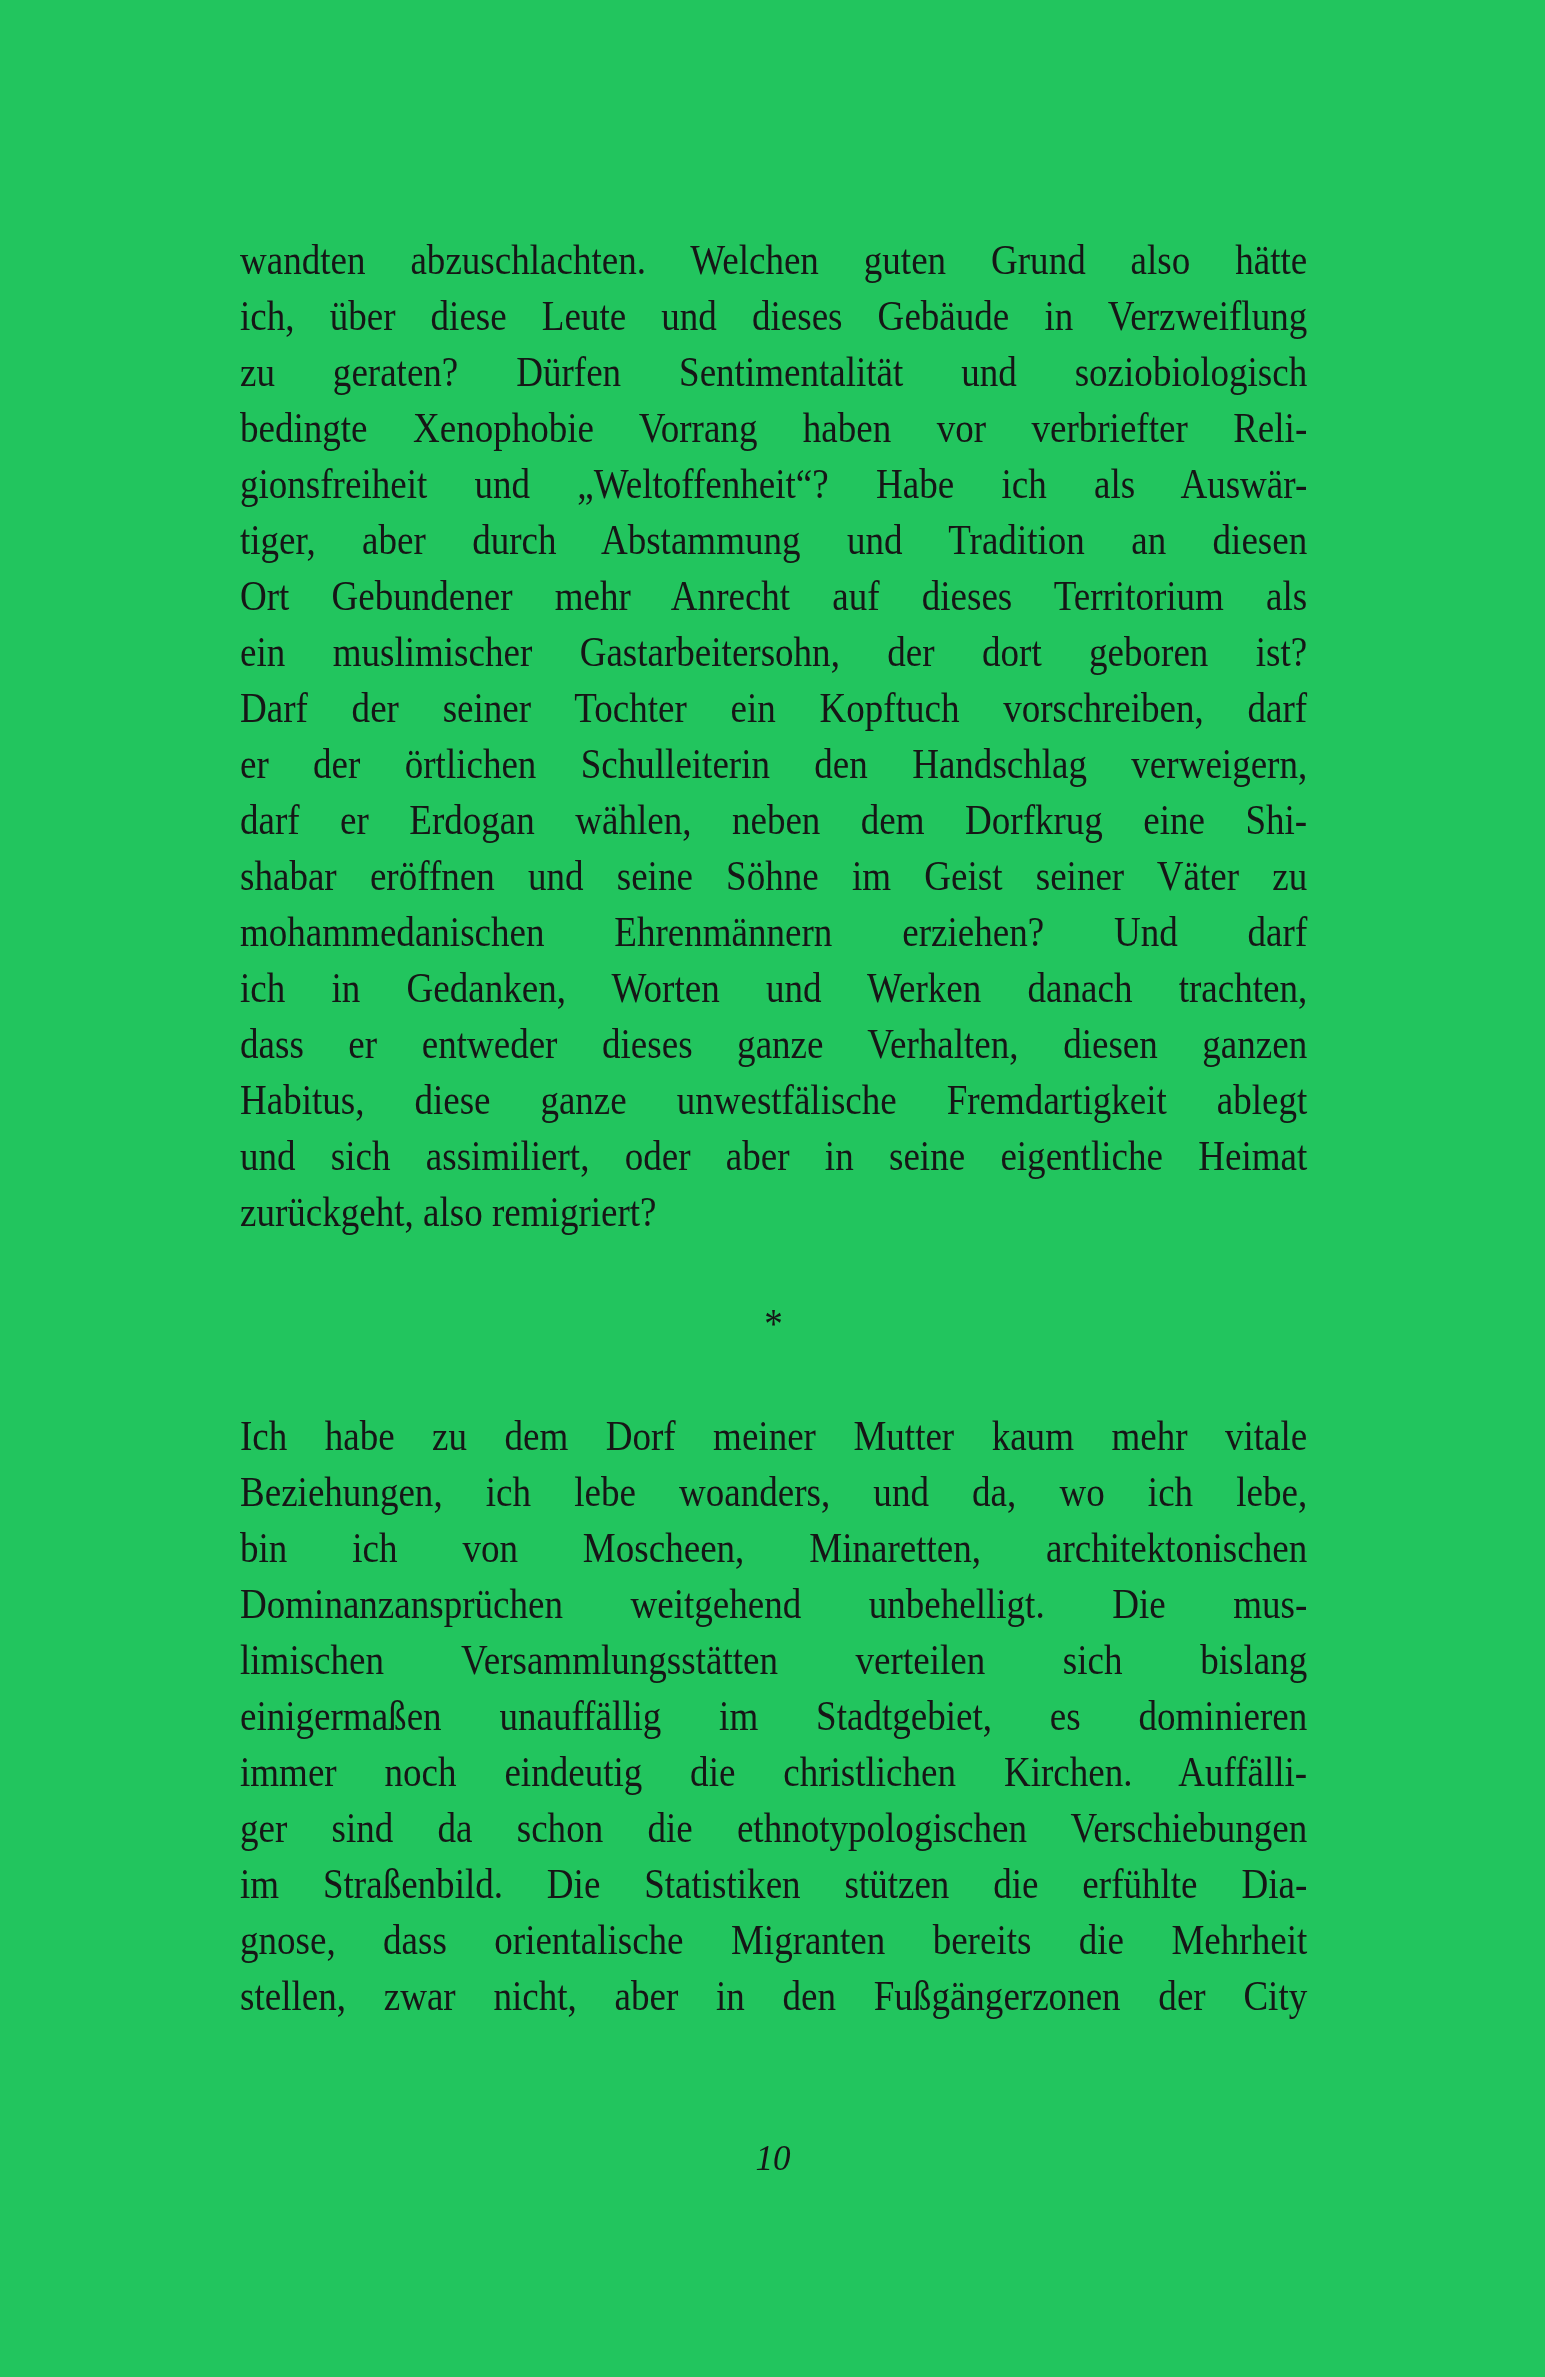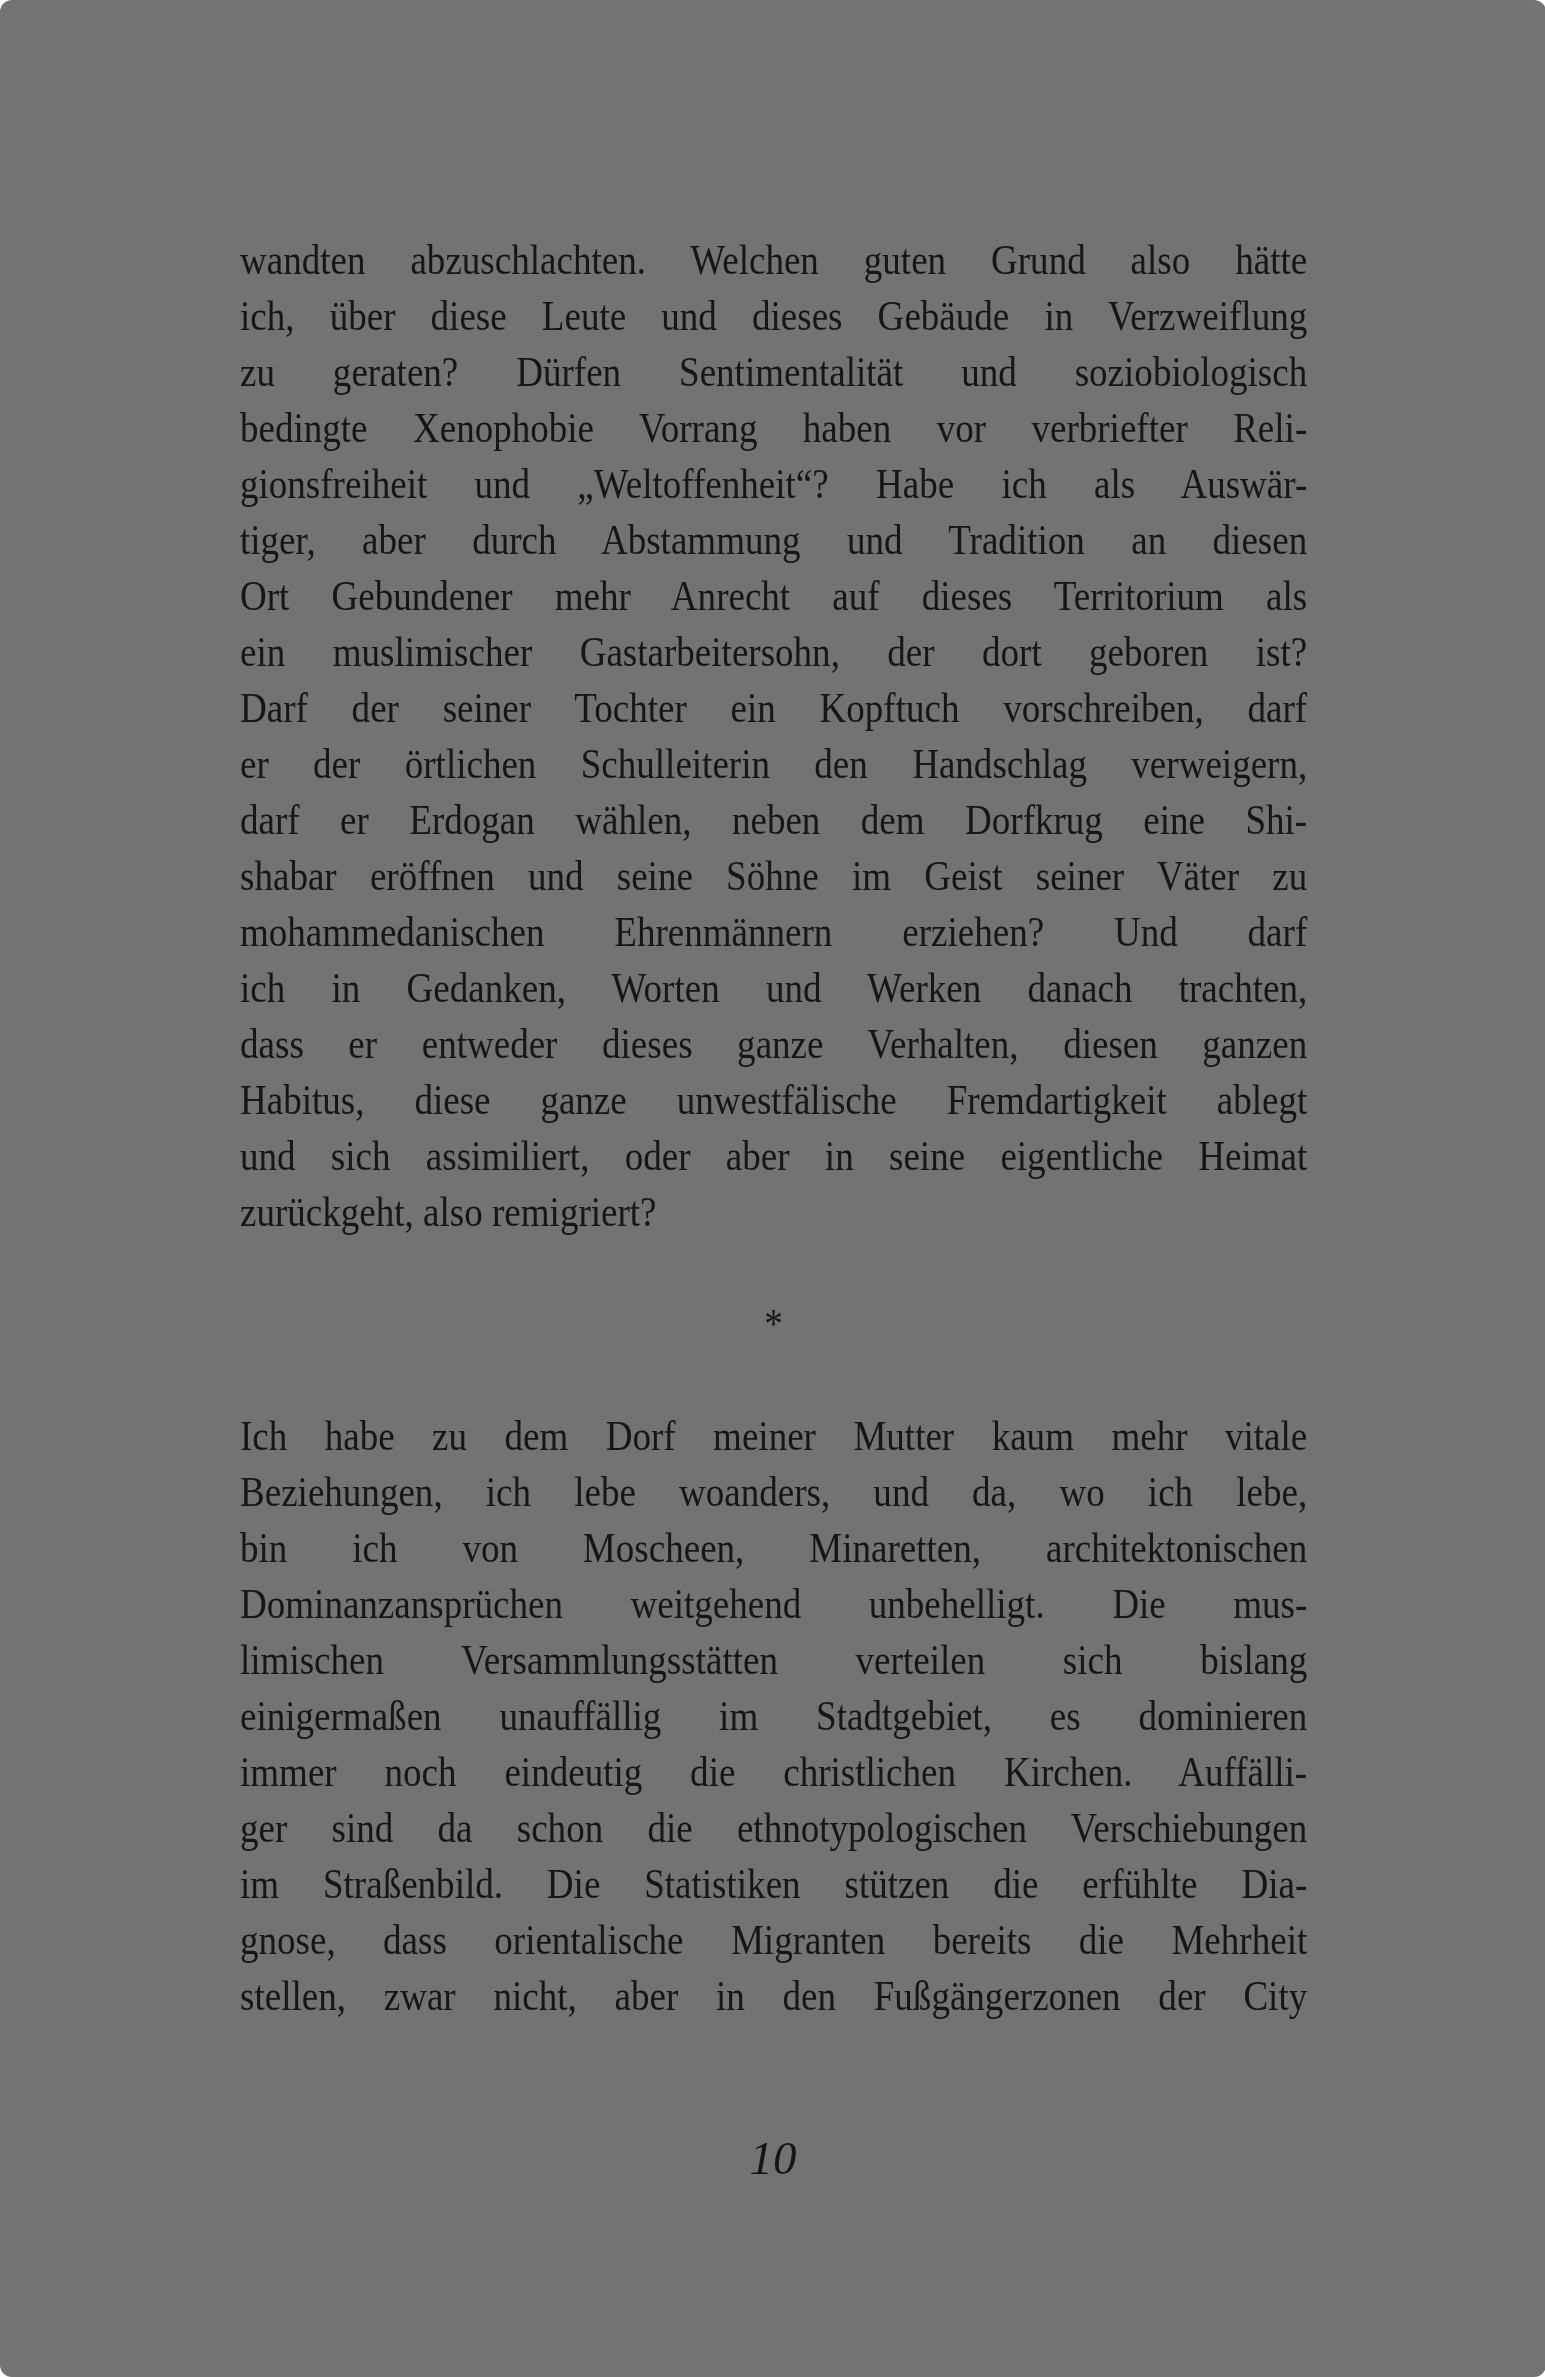--- a/index.html
+++ b/index.html
@@ -11,22 +11,21 @@
     height: 2377px;
     background: #ffffff;
     position: relative;
     font-family: "Liberation Serif", "DejaVu Serif", serif;
     color: #161616;
   }
   .page {
     position: absolute;
     inset: 0;
     overflow: hidden;
-    background: #737373;
-    border-radius: 12px;
+    background: #22c55e;
   }
   
   .textblock {
     position: absolute;
     left: 240px;
     top: 232px;
     width: 1210px;
     transform: scaleX(0.882);
     transform-origin: left top;
   }
@@ -48,21 +47,21 @@
     text-align-last: center;
   }
   .page-number {
     position: absolute;
     top: 2136px;
     left: 0;
     width: 1546px;
     text-align: center;
     text-align-last: center;
     font-style: italic;
-    font-size: 47px;
+    font-size: 35px;
     line-height: 45px;
   }
 </style>
 </head>
 <body style="background: rgb(255, 255, 255); color: rgb(22, 22, 22);">
 
 <div class="page">
   <div class="textblock">
     <div>
         <div class="line">wandten abzuschlachten. Welchen guten Grund also hätte</div>

